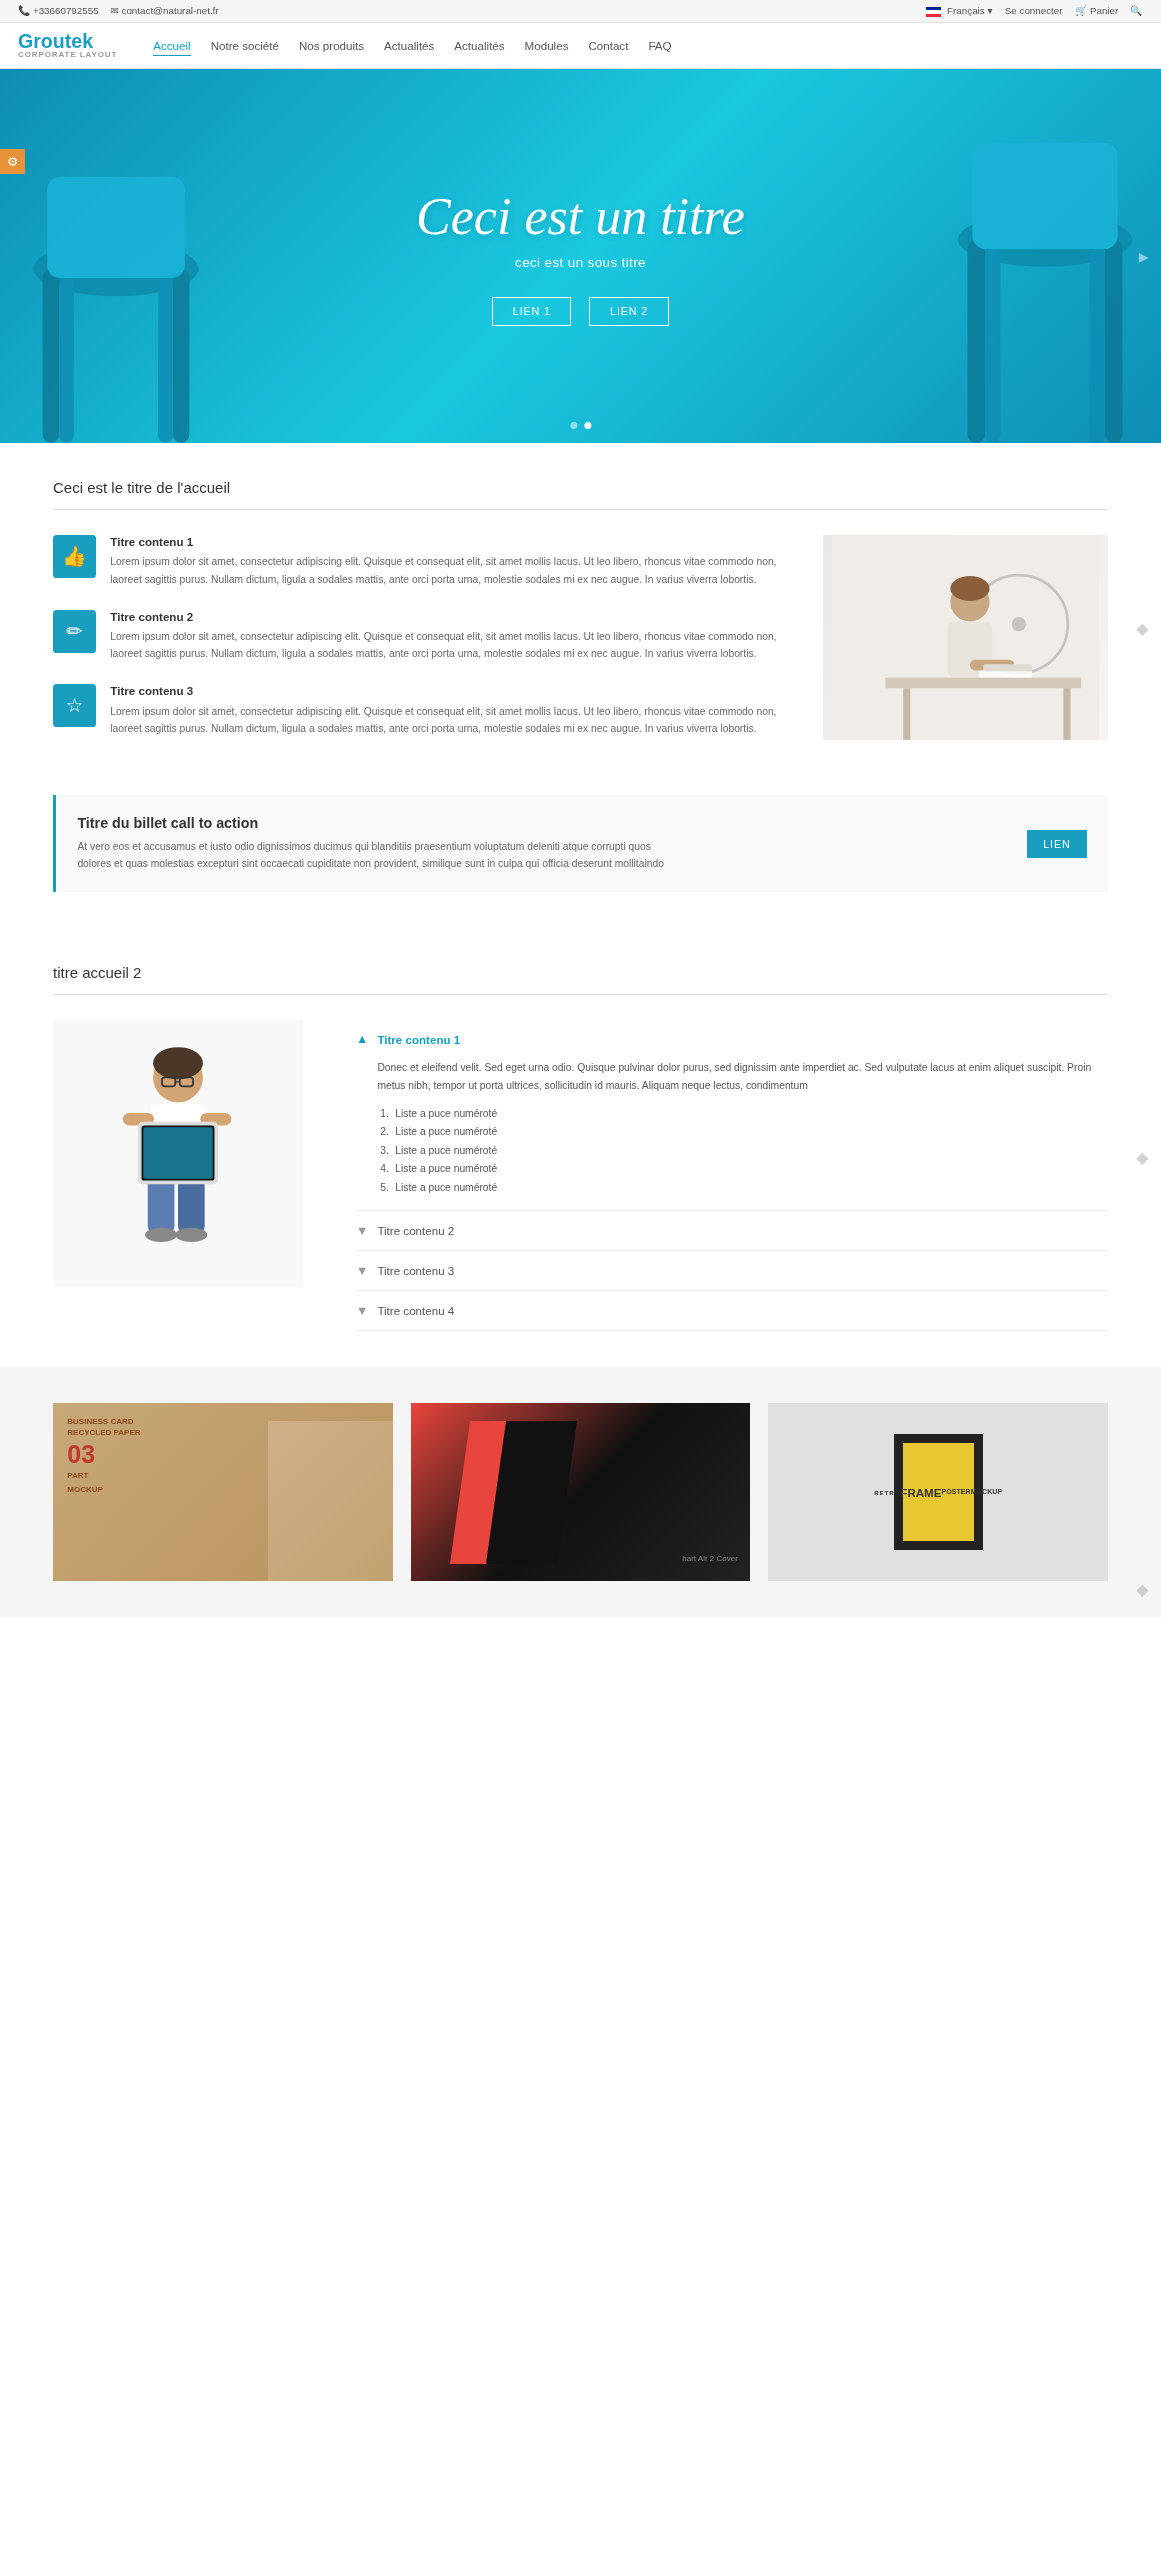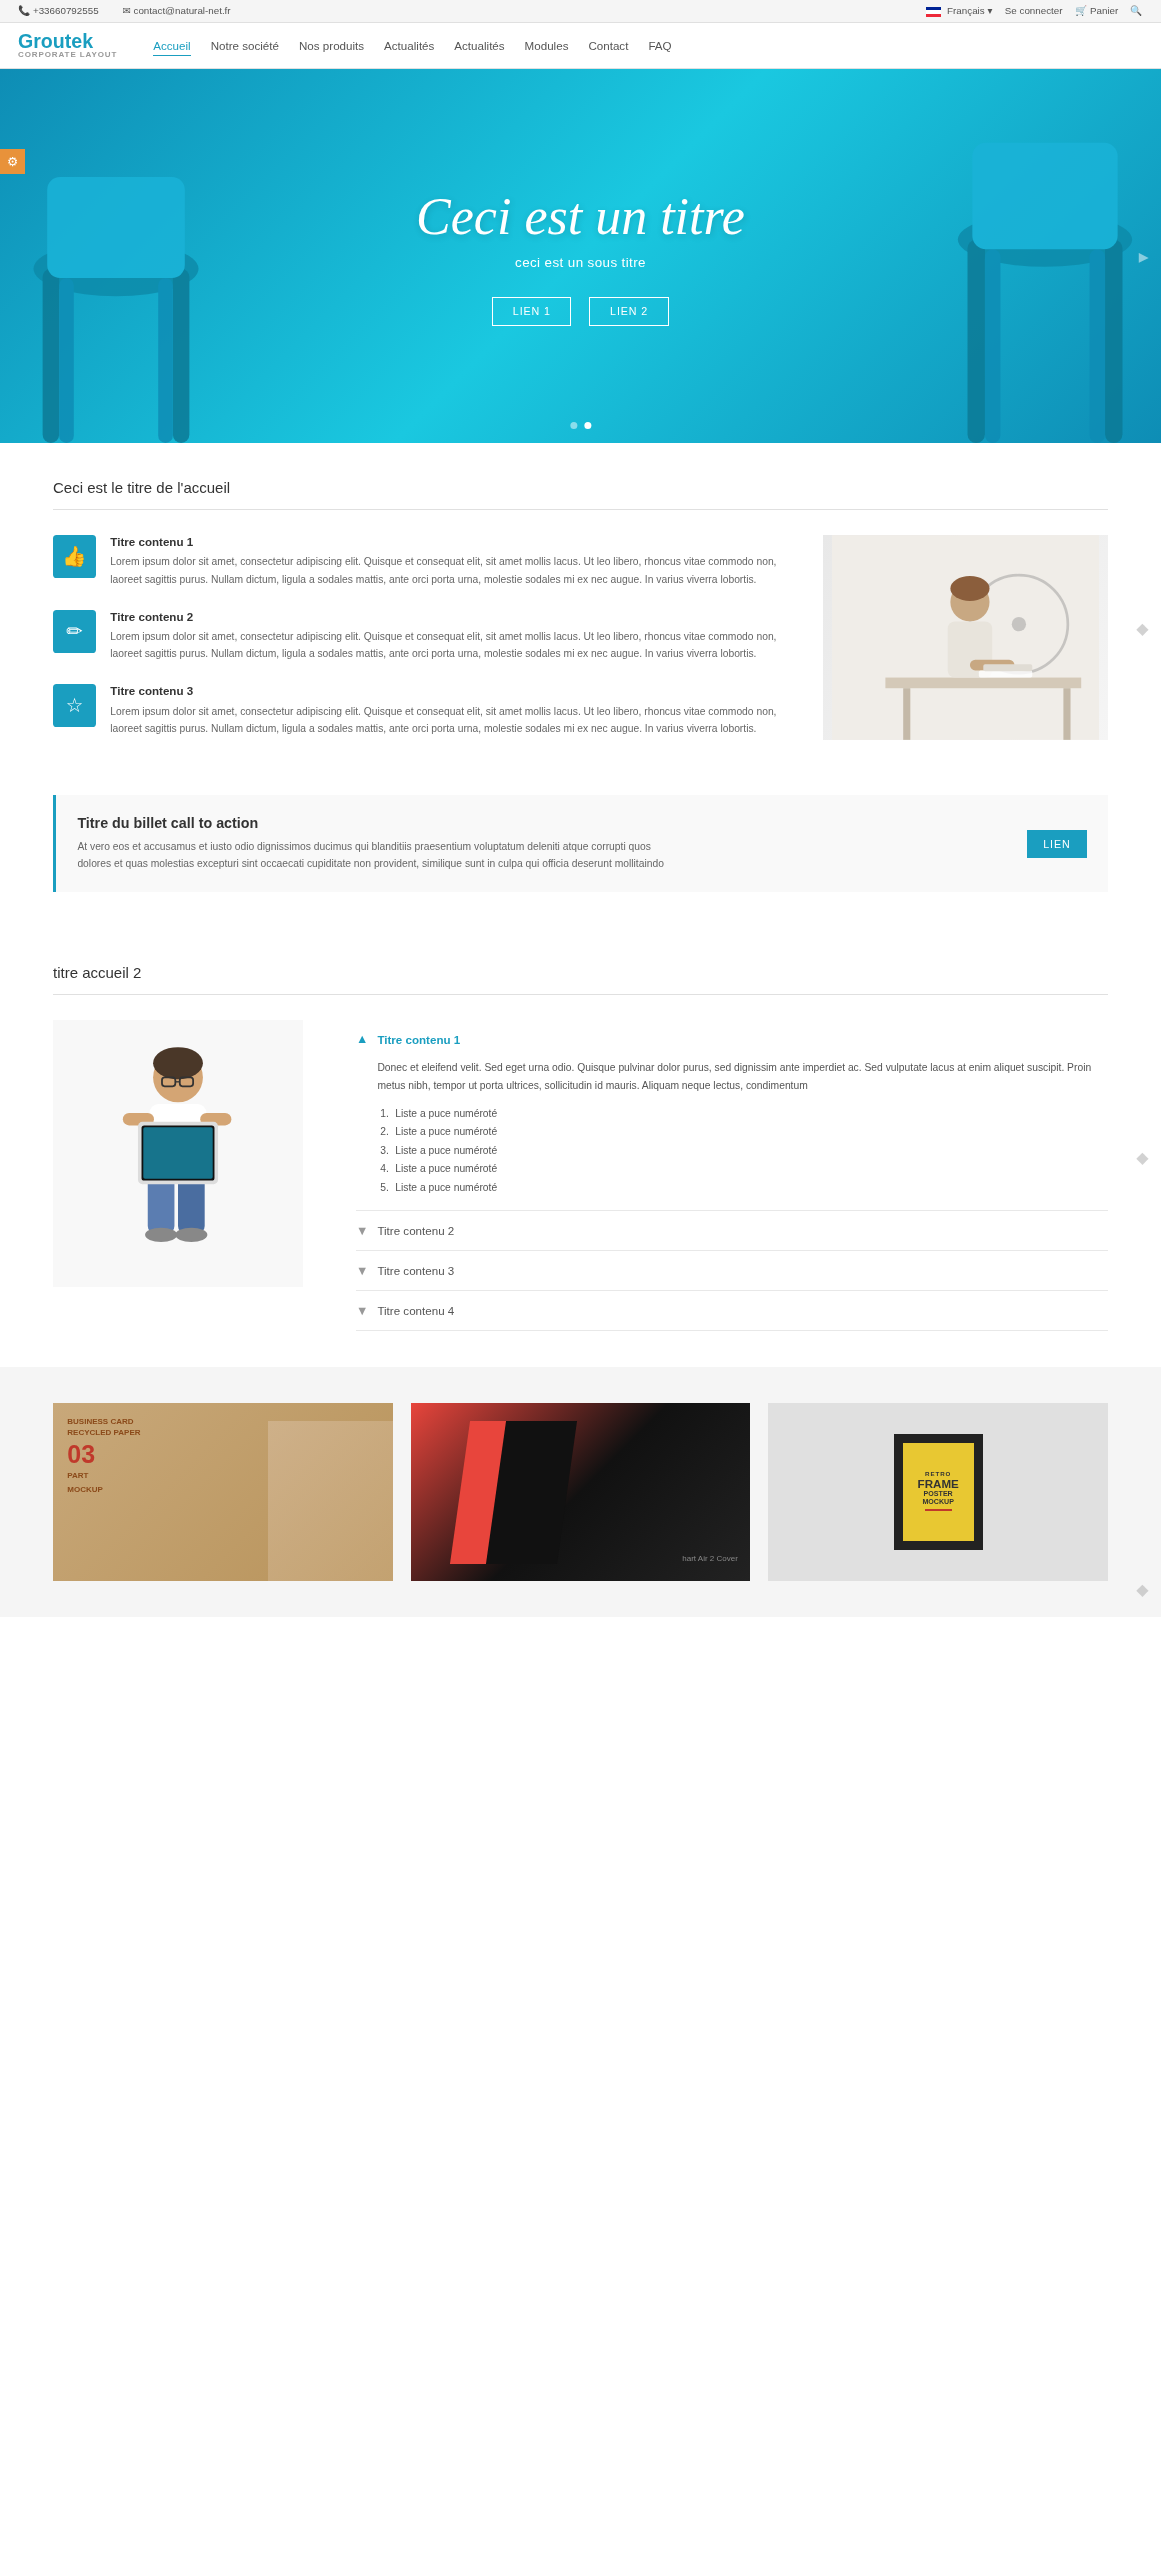--- a/index.html
+++ b/index.html
@@ -9,21 +9,21 @@
     .topbar {
       background: #f5f5f5;
       border-bottom: 0.9px solid #e0e0e0;
       padding: 5.3px 18px;
       display: flex;
       justify-content: space-between;
       align-items: center;
       font-size: 9.8px;
       color: #555;
     }
-    .topbar-left { display: flex; gap: 24px; align-items: flex-end; }
+    .topbar-left { display: flex; gap: 12px; align-items: flex-end; }
     .topbar-right { display: flex; gap: 12.5px; align-items: center; }
     .topbar a { color: #555; text-decoration: none; }
     .flag { display: inline-block; width: 14.3px; height: 9.8px; background: linear-gradient(to bottom, #002395 33%, #fff 33%, #fff 66%, #ED2939 66%); margin-right: 3.6px; vertical-align: middle; }
 
     
     .header {
       display: flex;
       align-items: center;
       padding: 9px 18px;
       border-bottom: 0.9px solid #e0e0e0;
@@ -284,21 +284,21 @@
       background: #222;
       display: flex;
       align-items: center;
       justify-content: center;
     }
     .frame-inner {
       width: 71px;
       height: 98px;
       background: #e8c832;
       display: flex;
-      flex-direction: column;
+      flex-direction: row;
       align-items: center;
       justify-content: center;
       font-size: 7.1px;
       font-weight: bold;
       color: #333;
       text-align: left;
       padding: 3.6px;
     }
 
     

